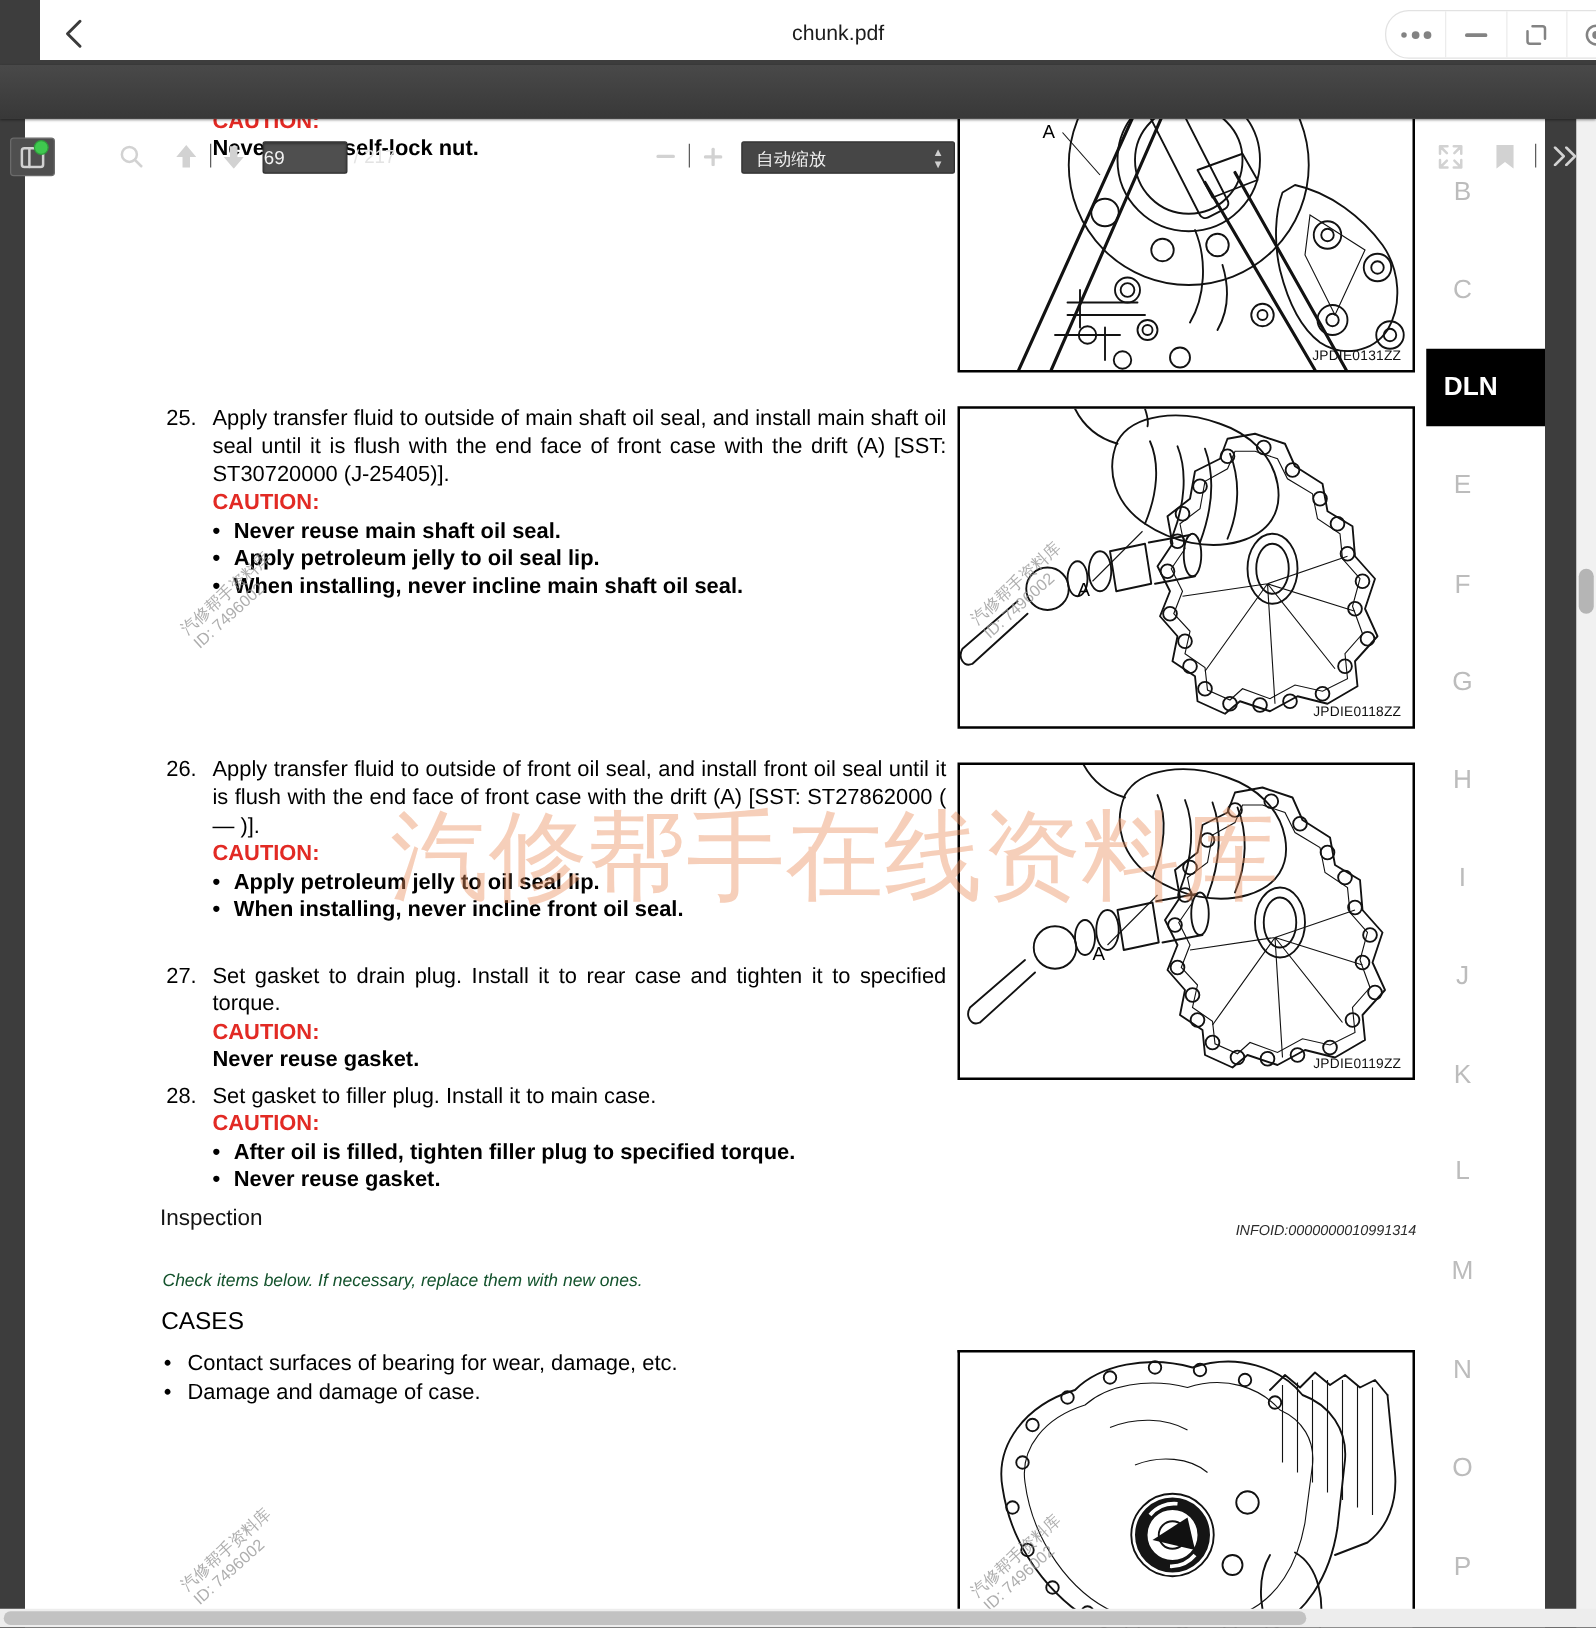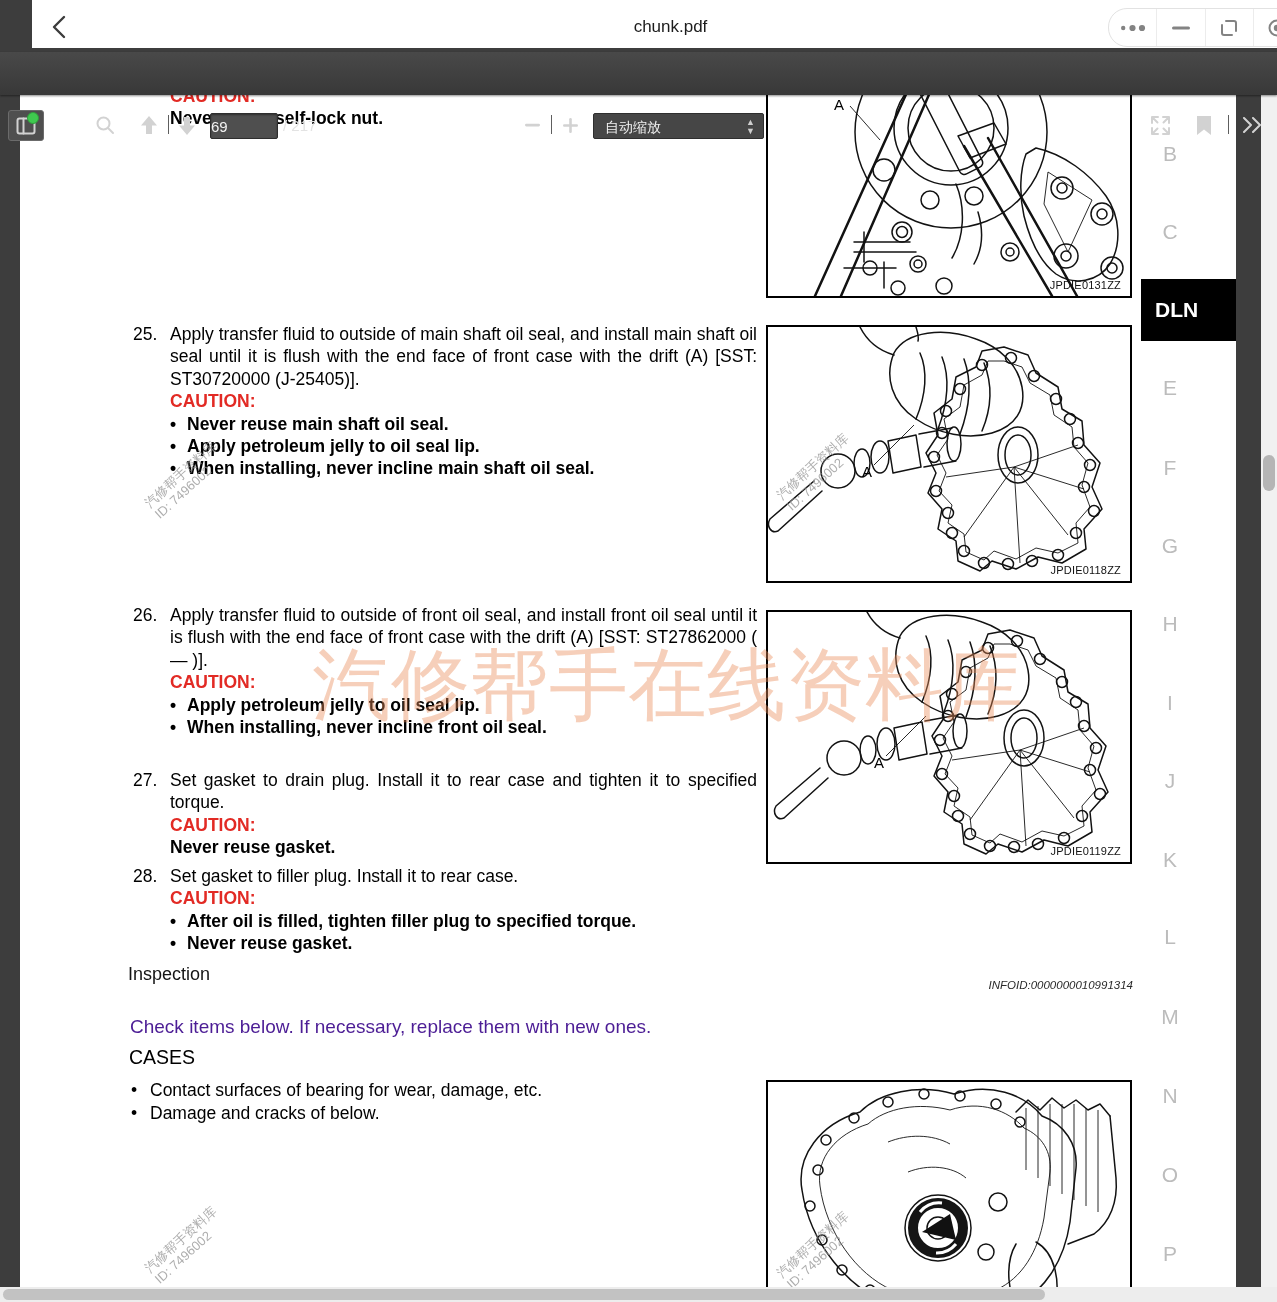--- a/index.html
+++ b/index.html
@@ -44,21 +44,21 @@
   .stext .num{display:inline-block;width:37px;text-indent:0;}
   .cblock{margin:0;padding-left:37px;line-height:22.4px;}
   .cau{color:#e22a24;font-weight:700;}
   .cbul{font-weight:700;}
   .cbul .blt{display:inline-block;width:17px;}
   .cnote{font-weight:700;}
   .top-caution{position:absolute;left:150px;top:-10px;font-size:17.5px;line-height:22.4px;}
   .insp-head{position:absolute;left:108px;top:869px;font-size:18px;color:#141414;}
   .infoid{position:absolute;left:880px;top:884px;width:233px;text-align:right;font-size:11.5px;
           font-style:italic;color:#2b2b2b;}
-  .check-line{position:absolute;left:110px;top:921px;font-size:19px;color:#4c1d95;}
+  .check-line{position:absolute;left:110px;top:921px;font-size:14px;color:#14532d;font-style:italic;}
   .cases-head{position:absolute;left:109px;top:951px;font-size:19.5px;color:#000;}
   .cases-ul{position:absolute;left:111px;top:984px;font-size:17.5px;line-height:23px;color:#000;}
   .cases-ul .blt{display:inline-block;width:19px;}
 
   
   .fig{position:absolute;left:746px;width:366px;border:2px solid #000;background:#fff;box-sizing:border-box;}
   .fig svg{display:block;}
   .figcode{position:absolute;right:9px;bottom:5px;font-size:11px;color:#111;letter-spacing:.2px;}
   .fig1{top:-5px;height:208px;}
   .fig2{top:230px;height:258px;}
@@ -231,35 +231,35 @@
 
       <div class="step" style="left:113px;top:674px;">
         <p class="stext"><span class="num">27.</span><span>Set gasket to drain plug. Install it to rear case and tighten it to specified torque.</span></p>
         <div class="cblock">
           <div class="cau">CAUTION:</div>
           <div class="cnote">Never reuse gasket.</div>
         </div>
       </div>
 
       <div class="step" style="left:113px;top:770px;">
-        <p class="stext"><span class="num">28.</span><span>Set gasket to filler plug. Install it to rear case.</span></p>
+        <p class="stext"><span class="num">28.</span><span>Set gasket to filler plug. Install it to main case.</span></p>
         <div class="cblock">
           <div class="cau">CAUTION:</div>
           <div class="cbul"><span class="blt">•</span><span>After oil is filled, tighten filler plug to specified torque.</span></div>
           <div class="cbul"><span class="blt">•</span><span>Never reuse gasket.</span></div>
         </div>
       </div>
 
       <div class="insp-head">Inspection</div>
       <div class="infoid">INFOID:0000000010991314</div>
       <div class="check-line">Check items below. If necessary, replace them with new ones.</div>
       <div class="cases-head">CASES</div>
       <div class="cases-ul">
         <div><span class="blt">•</span><span>Contact surfaces of bearing for wear, damage, etc.</span></div>
-        <div><span class="blt">•</span><span>Damage and cracks of below.</span></div>
+        <div><span class="blt">•</span><span>Damage and damage of case.</span></div>
       </div>
 
       <div class="fig fig1">
         <svg width="362" height="204" viewBox="0 0 362 204">
           <circle class="draw" cx="183" cy="40" r="96"></circle>
           <circle class="draw" cx="183" cy="36" r="57"></circle>
           <circle class="draw" cx="183" cy="36" r="43"></circle>
           <rect class="draw" x="171" y="-16" width="25" height="100" rx="5" transform="rotate(-27 183 36)" stroke-width="2"></rect>
           <path class="draw-thick" d="M196,54 L284,204"></path>
             <path class="draw-thick" d="M220,46 L309,204"></path>

